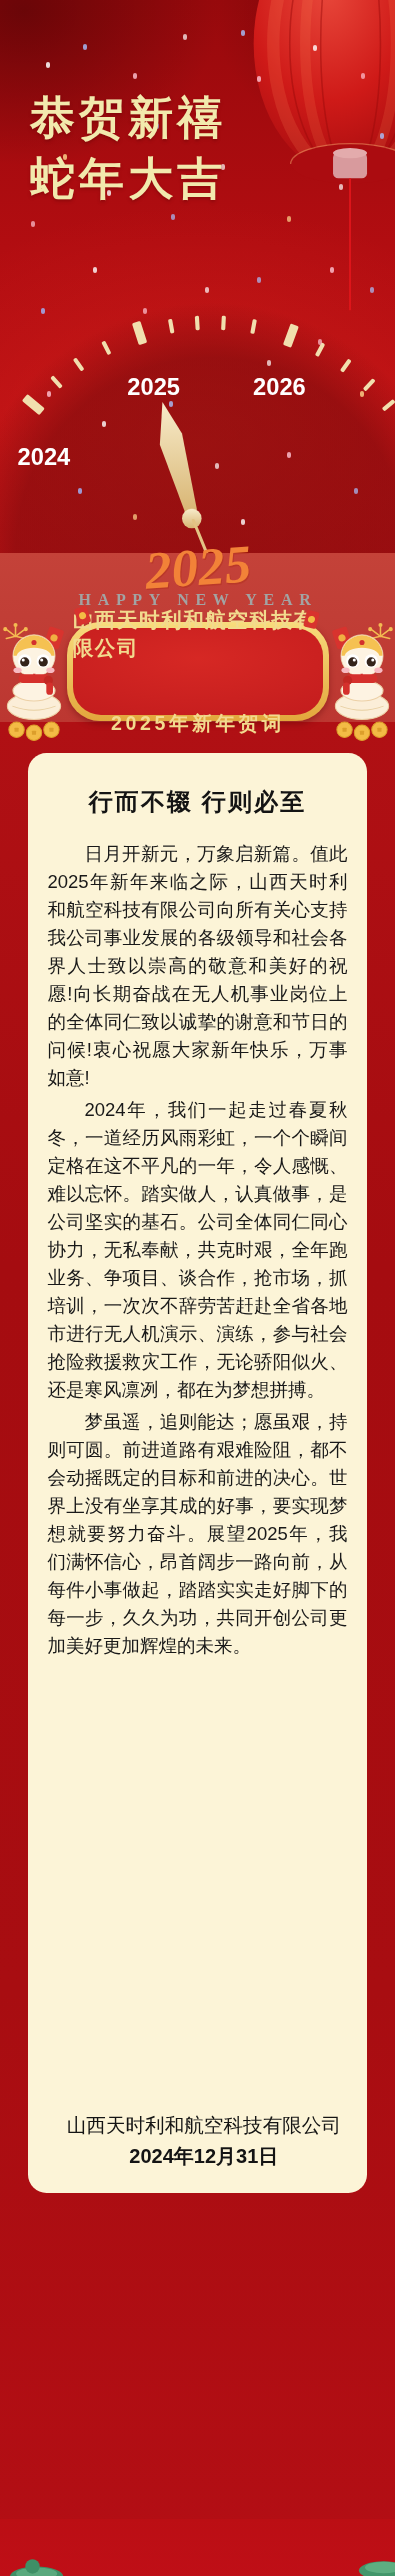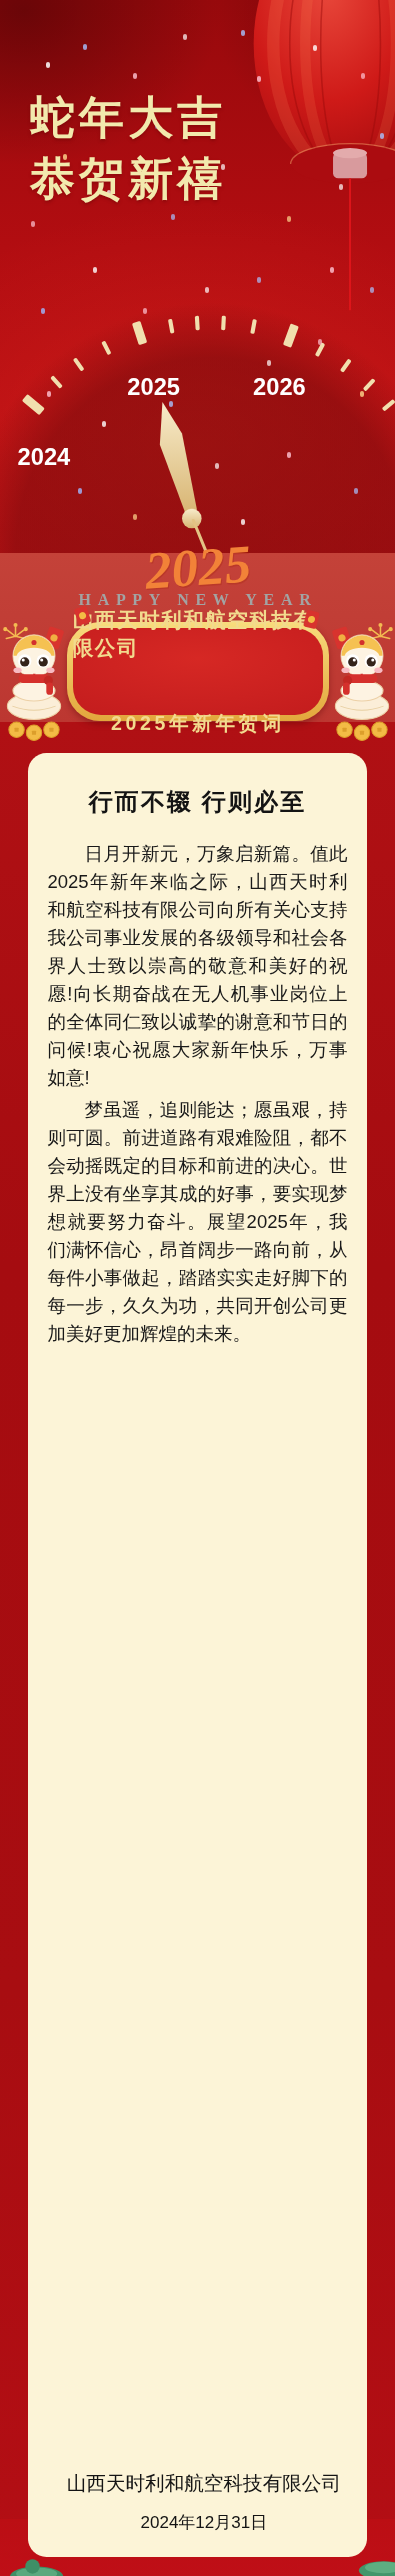--- a/index.html
+++ b/index.html
@@ -49,30 +49,30 @@
   .banner-subtitle{font-size:19.6px;font-weight:700;color:#f2da8e;letter-spacing:3.6px;margin-top:36px;}
   .mascot{position:absolute;top:70px;width:64px;height:118px;}
   .mascot.left{left:2.1px;} .mascot.right{right:2.1px;transform:scaleX(-1);}
   .env{position:absolute;width:13.4px;height:16.5px;background:#d8332e;border-radius:2.1px;z-index:5;}
   .env::after{content:"";position:absolute;left:3.1px;top:4.6px;width:7.2px;height:7.2px;border-radius:50%;
     background:#f3bb45;}
   .env.l{left:76px;top:607px;transform:rotate(-18deg);}
   .env.r{left:305px;top:611px;transform:rotate(14deg);}
 
   
-  .card{position:absolute;left:28px;top:753px;width:339px;height:1804px;background:#fcf4d7;
+  .card{position:absolute;left:28px;top:753px;width:339px;height:1440px;background:#fcf4d7;
     border-radius:18.5px;box-sizing:border-box;padding:33px 15.5px 0;overflow:hidden;z-index:4;}
   .letter-heading{text-align:center;font-size:24px;font-weight:700;color:#141414;
     letter-spacing:2.1px;margin:0 0 17.5px;}
   .letter-body{max-height:1638px;overflow:hidden;}
   .letter-body p{margin:4px;font-size:18.5px;line-height:28px;color:#191919;text-align:justify;
     text-indent:2em;font-weight:400;word-break:break-all;}
   .signature{position:absolute;right:26px;bottom:23px;text-align:center;color:#141414;}
   .sig-company{font-size:19.6px;}
-  .sig-date{font-size:17px;margin-top:14px;}
+  .sig-date{font-size:20px;margin-top:4px;font-weight:bold;}
 
   
   .bottom{position:absolute;left:0;top:2519px;width:396px;height:160px;
     background:linear-gradient(180deg,#bb0e14,#c6101c);}
   .bottom-decor{position:absolute;left:0;top:2550px;z-index:5;}
 </style>
 </head>
 <body>
 
 <div class="page">
@@ -135,22 +135,22 @@
       <text x="542" y="766" text-anchor="middle" font-size="46" font-weight="bold" fill="#ffffff">2026</text>
       <g>
         <polygon points="315,780 353,841 382,989 360,997 310,863" fill="url(#handGrad)"></polygon>
         <circle cx="372" cy="1006" r="19" fill="url(#handGrad)"></circle>
         <line x1="375" y1="1010" x2="402" y2="1076" stroke="#e3c384" stroke-width="6" stroke-linecap="round"></line>
       </g>
     </g>
   </svg>
 
   <div class="greeting">
+    <div>恭贺新禧</div>
     <div>蛇年大吉</div>
-    <div>恭贺新禧</div>
   </div>
 
   <div class="snake-art">2025</div>
   <div class="hny">HAPPY NEW YEAR</div>
 
   <div class="midbg"></div>
   <div class="band">
 
     <svg class="mascot left" viewBox="0 0 124 230">
       <g stroke="#f3bb52" stroke-width="3" stroke-linecap="round">
@@ -252,20 +252,21 @@
     </div>
   </div>
 
   <div class="env l"></div>
   <div class="env r"></div>
 
   <div class="card">
     <h1 class="letter-heading">行而不辍 行则必至</h1>
     <div class="letter-body">
       <p>日月开新元，万象启新篇。值此2025年新年来临之际，山西天时利和航空科技有限公司向所有关心支持我公司事业发展的各级领导和社会各界人士致以崇高的敬意和美好的祝愿!向长期奋战在无人机事业岗位上的全体同仁致以诚挚的谢意和节日的问候!衷心祝愿大家新年快乐，万事如意!</p>
+      <p>2024年，我们一起走过春夏秋冬，一道经历风雨彩虹，一个个瞬间定格在这不平凡的一年，令人感慨、难以忘怀。踏实做人，认真做事，是公司坚实的基石。公司全体同仁同心协力，无私奉献，共克时艰，全年跑业务、争项目、谈合作，抢市场，抓培训，一次次不辞劳苦赶赴全省各地市进行无人机演示、演练，参与社会抢险救援救灾工作，无论骄阳似火、还是寒风凛冽，都在为梦想拼搏。</p>
       <p>梦虽遥，追则能达；愿虽艰，持则可圆。前进道路有艰难险阻，都不会动摇既定的目标和前进的决心。世界上没有坐享其成的好事，要实现梦想就要努力奋斗。展望2025年，我们满怀信心，昂首阔步一路向前，从每件小事做起，踏踏实实走好脚下的每一步，久久为功，共同开创公司更加美好更加辉煌的未来。</p>
 
     </div>
     <div class="signature">
       <div class="sig-company">山西天时利和航空科技有限公司</div>
       <div class="sig-date">2024年12月31日</div>
     </div>
   </div>
 
   <div class="bottom"></div>

